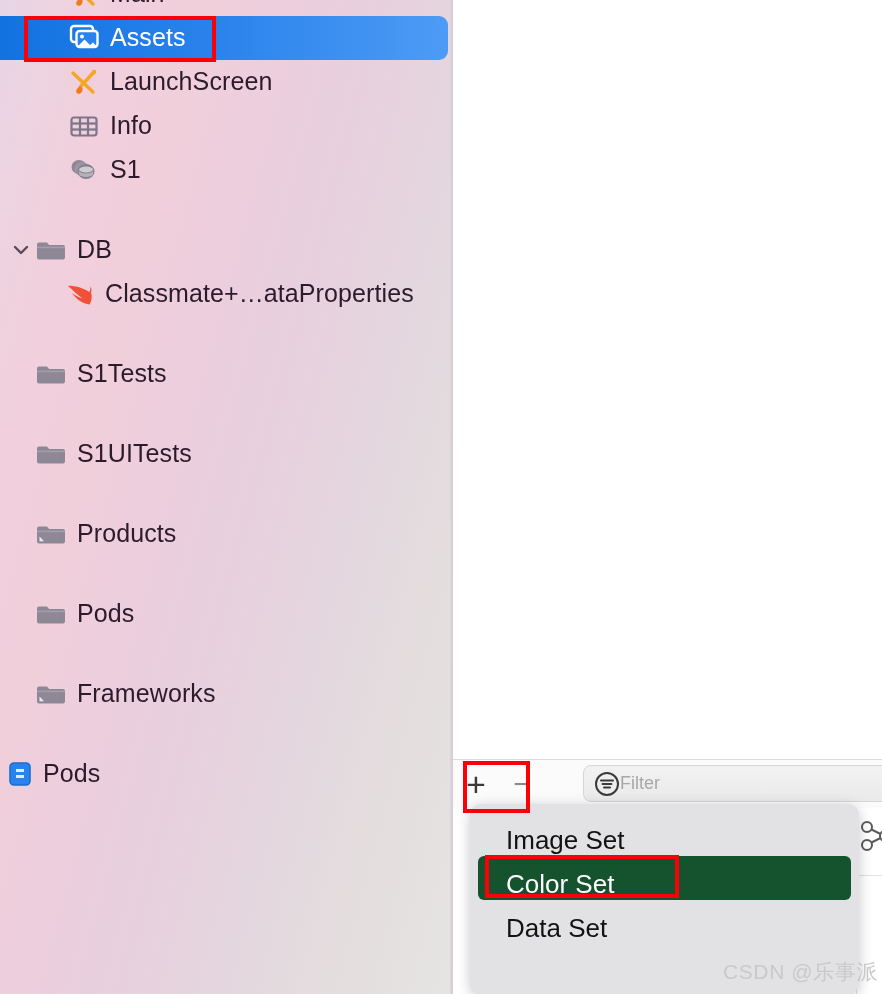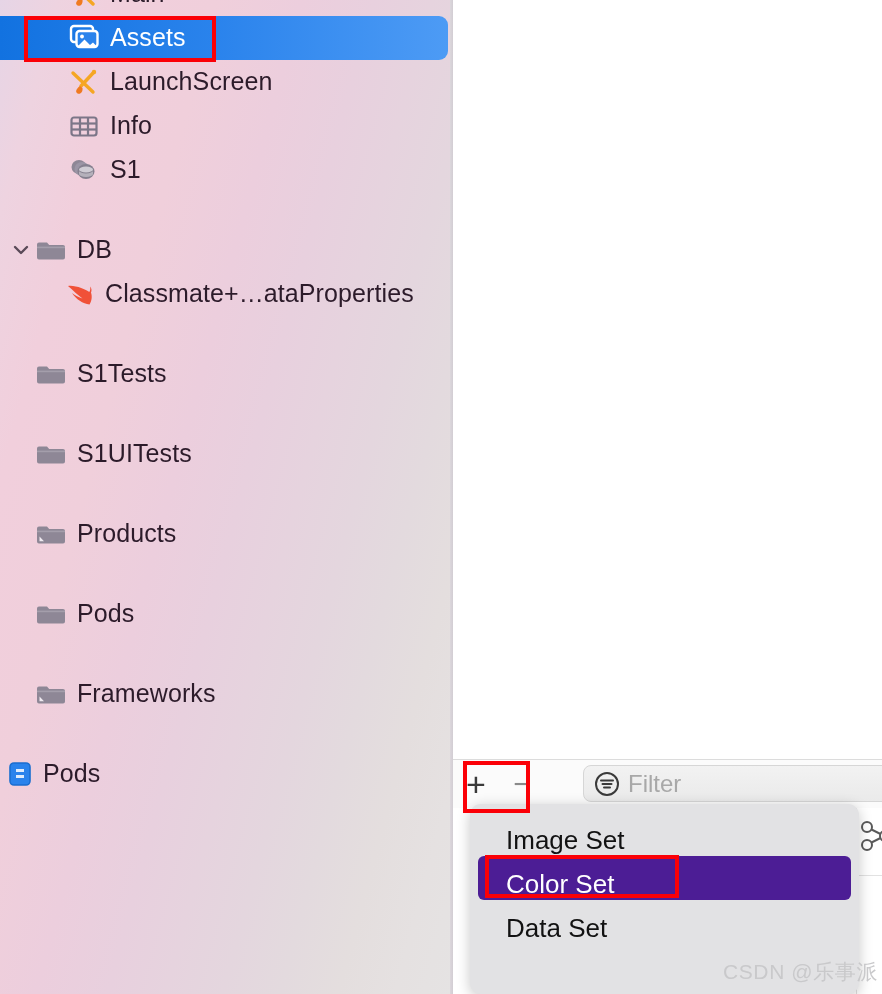--- a/index.html
+++ b/index.html
@@ -110,22 +110,21 @@
     position: absolute; left: 583px; top: 765px;
     width: 330px; height: 37px;
     background: linear-gradient(to bottom, #f2f2f2, #eaeaea);
     border: 1px solid #d6d6d6;
     border-radius: 8px;
     display: flex; align-items: center;
     padding-left: 10px;
   }
   .filter-icon { width: 26px; height: 26px; flex: 0 0 26px; }
   .filter-ph {
-    margin-left: 8px;
-    font-size: 24px;
+    font-size: 18px;
     color: #a8a8a8;
   }
 
   
   .right-rail {
     position: absolute; left: 856px; top: 808px;
     width: 26px; height: 186px;
     background: #ffffff;
     border-left: 1px solid #e0e0e0;
   }
@@ -150,21 +149,21 @@
   }
   .menu-item {
     height: 44px;
     display: flex; align-items: flex-end;
     padding-left: 36px;
     font-size: 26px;
     color: #121212;
     white-space: nowrap;
   }
   .menu-item.highlighted {
-    background: #4c1d95;
+    background: #14532d;
     color: #ffffff;
     margin: 0 8px;
     border-radius: 6px;
     padding-left: 28px;
   }
 
   
   .redbox {
     position: absolute;
     border: 4px solid #fb0007;

